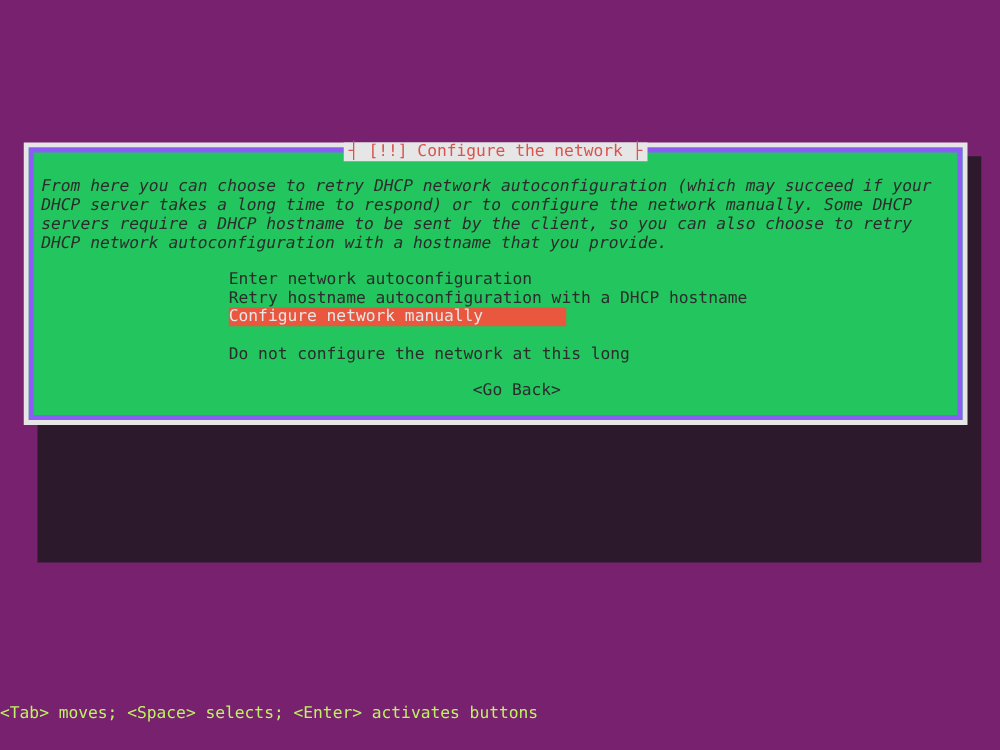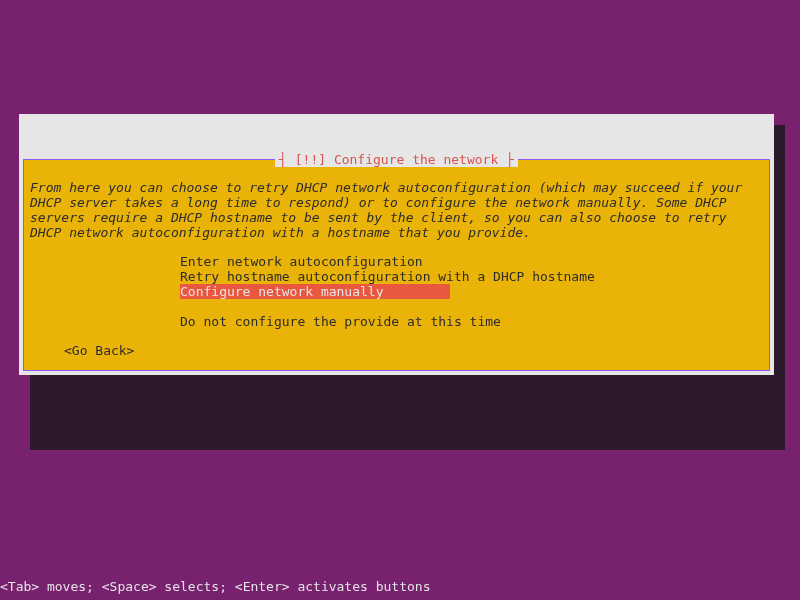--- a/index.html
+++ b/index.html
@@ -25,25 +25,24 @@
   .dialog {
     position: absolute;
     left: 19px;
     top: 114px;
     width: 755px;
     padding: 4px;
     background: #E6E6E6;
   }
 
   .inner {
-    border: 1px solid #8b5cf6;
+    border: 4px solid #8b5cf6;
     padding: 10px 6px 12px 6px;
-    background: #eab308;
+    background: #22c55e;
     position: relative;
-    margin-top: 41px;
   }
 
   .title-wrap {
     position: absolute;
     top: -8px;
     left: 0;
     width: 100%;
     text-align: center;
   }
   .title {
@@ -78,27 +77,28 @@
     display: inline-block;
     padding-right: 66px;
   }
 
   .spacer { height: 15px; }
 
   .goback {
     margin-top: 14px;
     margin-left: 34px;
     white-space: pre;
+    text-align: center;
   }
 
   .footer {
     position: absolute;
     left: 0;
-    bottom: 6px;
-    color: #e5e5e5;
+    bottom: 22px;
+    color: #bef264;
     white-space: pre;
   }
 </style>
 </head>
 <body>
 
 <div class="shadow"></div>
 
 <div class="dialog">
   <div class="inner">
@@ -108,21 +108,21 @@
     </div>
 
     <div class="descr">From here you can choose to retry DHCP network autoconfiguration (which may succeed if your DHCP server takes a long time to respond) or to configure the network manually. Some DHCP servers require a DHCP hostname to be sent by the client, so you can also choose to retry DHCP network autoconfiguration with a hostname that you provide.</div>
 
 
     <div class="options">
       <span class="option">Enter network autoconfiguration</span>
       <span class="option">Retry hostname autoconfiguration with a DHCP hostname</span>
       <span class="option selected">Configure network manually</span>
       <div class="spacer"></div>
-      <span class="option">Do not configure the provide at this time</span>
+      <span class="option">Do not configure the network at this long</span>
     </div>
 
     <div class="goback">&lt;Go Back&gt;</div>
 
   </div>
 </div>
 
 <div class="footer">&lt;Tab&gt; moves; &lt;Space&gt; selects; &lt;Enter&gt; activates buttons</div>
 
 </body></html>

